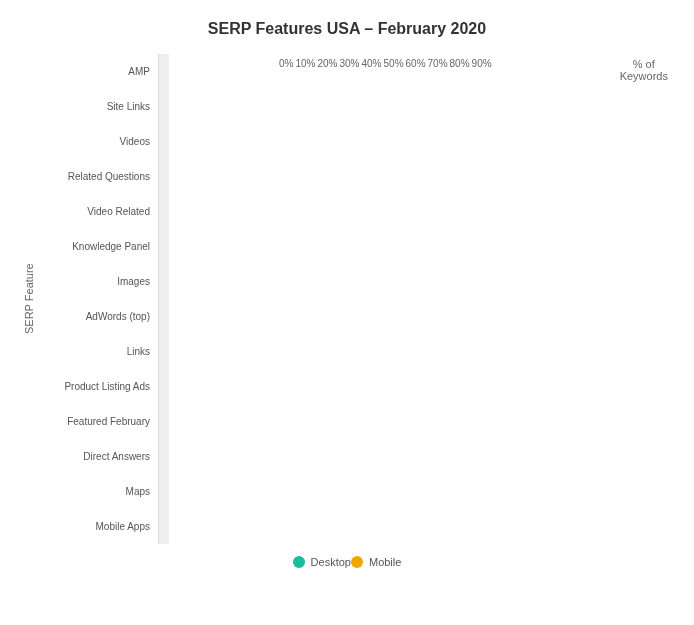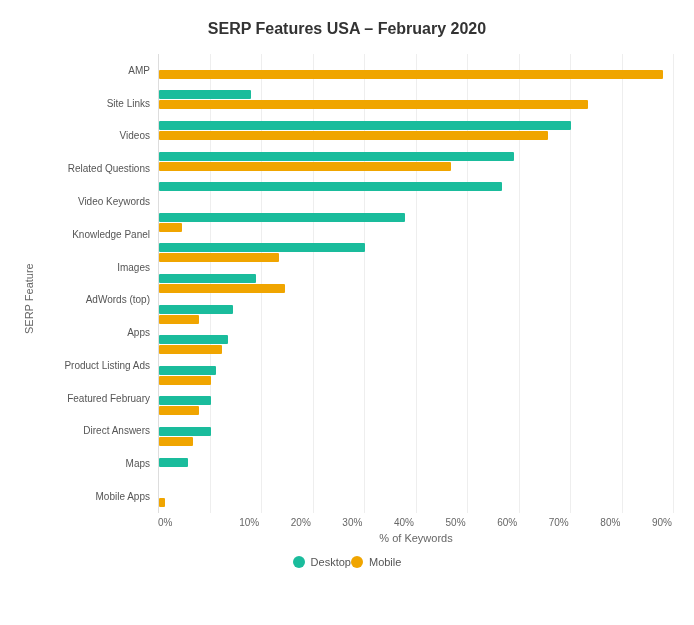--- a/index.html
+++ b/index.html
@@ -37,21 +37,21 @@
       color: #666;
       display: flex;
       align-items: center;
       justify-content: center;
       width: 18px;
       flex-shrink: 0;
     }
     .chart-inner {
       flex: 1;
       display: flex;
-      flex-direction: column;
+      flex-direction: row;
     }
     .bars-section {
       flex: 1;
       display: flex;
     }
     .category-labels {
       width: 120px;
       flex-shrink: 0;
       display: flex;
       flex-direction: column;
@@ -153,25 +153,25 @@
 
   <div class="chart-area">
     <div class="y-axis-label">SERP Feature</div>
     <div class="chart-inner">
       <div class="bars-section">
         <div class="category-labels" id="category-labels-container">
             <div class="category-label">AMP</div>
             <div class="category-label">Site Links</div>
             <div class="category-label">Videos</div>
             <div class="category-label">Related Questions</div>
-            <div class="category-label">Video Keywords</div>
+            <div class="category-label">Video Related</div>
             <div class="category-label">Knowledge Panel</div>
             <div class="category-label">Images</div>
             <div class="category-label">AdWords (top)</div>
-            <div class="category-label">Apps</div>
+            <div class="category-label">Links</div>
             <div class="category-label">Product Listing Ads</div>
             <div class="category-label">Featured February</div>
             <div class="category-label">Direct Answers</div>
             <div class="category-label">Maps</div>
             <div class="category-label">Mobile Apps</div>
           </div>
         <div class="bars-and-grid">
           <div class="grid-lines" id="grid-lines-container">
               <div class="grid-line"></div>
               <div class="grid-line"></div>

